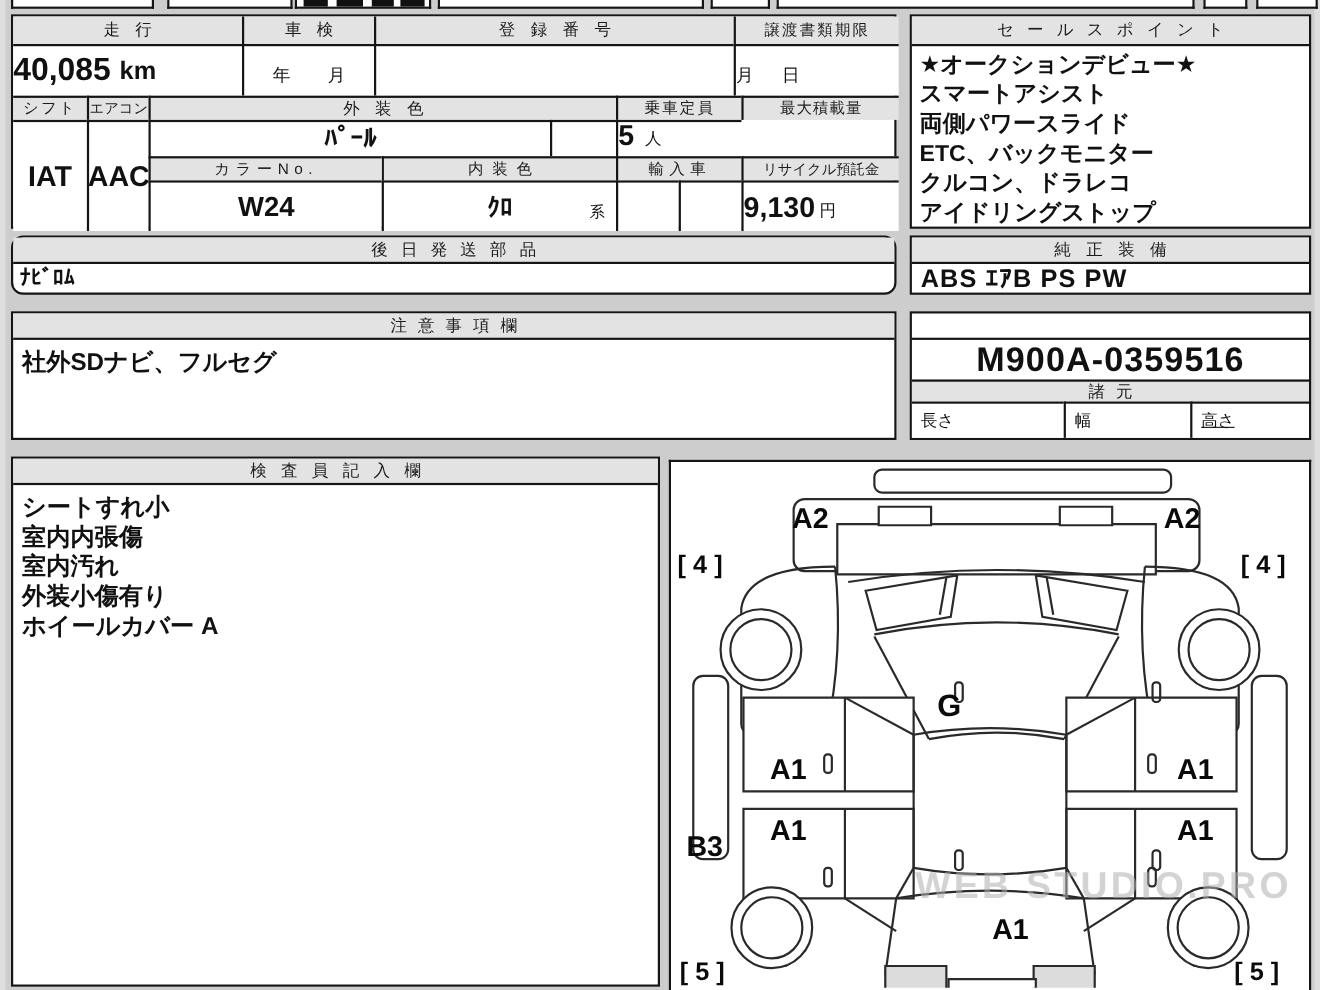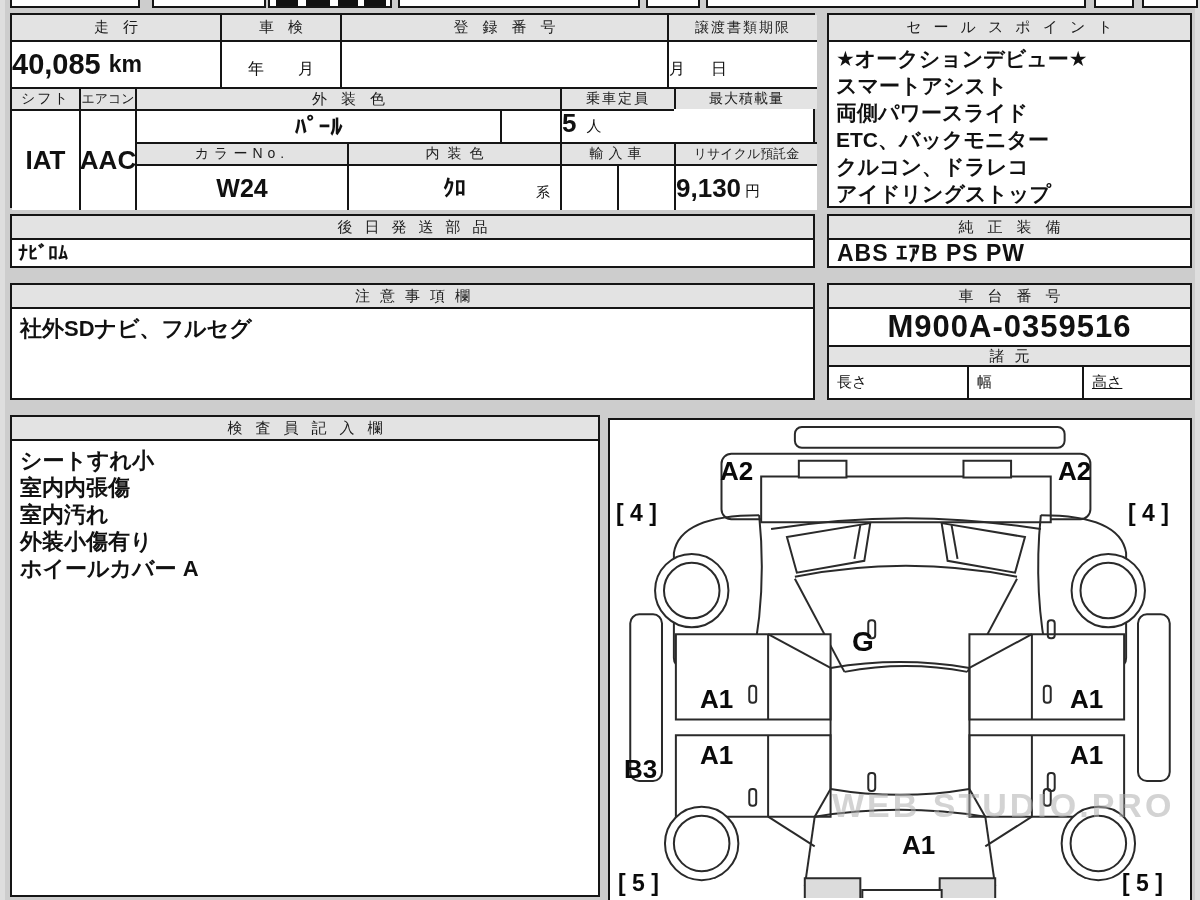--- a/index.html
+++ b/index.html
@@ -108,37 +108,36 @@
   <div style="position:absolute;left:0;top:25px;width:361px;height:166px;border-top:2px solid #151515;box-sizing:border-box;padding:3px 7px;font-weight:bold;font-size:21px;line-height:27px;white-space:nowrap;">
     <div>★オークションデビュー★</div>
     <div>スマートアシスト</div>
     <div>両側パワースライド</div>
     <div>ETC、バックモニター</div>
     <div>クルコン、ドラレコ</div>
     <div>アイドリングストップ</div>
   </div>
 </div>
 
-<div class="block" style="left:10px;top:214px;width:805px;height:54px;">
+<div class="block" style="left:10px;top:214px;width:805px;height:54px;border-radius:11px;">
   <div class="cell nl nt hdr" style="left:0;top:0;width:801px;height:22px;letter-spacing:12px;padding-left:12px;">後日発送部品</div>
   <div class="val" style="position:absolute;left:0;top:22px;width:801px;height:28px;border-top:2px solid #151515;box-sizing:border-box;font-size:20px;padding-left:6px;">ﾅﾋﾞﾛﾑ</div>
 </div>
 
 <div class="block" style="left:827px;top:214px;width:365px;height:54px;">
   <div class="cell nl nt hdr" style="left:0;top:0;width:361px;height:22px;letter-spacing:14px;padding-left:14px;">純正装備</div>
   <div class="val" style="position:absolute;left:0;top:22px;width:361px;height:28px;border-top:2px solid #151515;box-sizing:border-box;font-size:23px;padding-left:8px;letter-spacing:1px;">ABS ｴｱB PS PW</div>
 </div>
 
 <div class="block" style="left:10px;top:283px;width:805px;height:117px;">
   <div class="cell nl nt hdr" style="left:0;top:0;width:801px;height:22px;letter-spacing:10px;padding-left:10px;">注意事項欄</div>
   <div style="position:absolute;left:0;top:22px;width:801px;height:91px;border-top:2px solid #151515;box-sizing:border-box;font-weight:bold;font-size:22px;padding:5px 8px;">社外SDナビ、フルセグ</div>
 </div>
 
 <div class="block" style="left:827px;top:283px;width:365px;height:117px;">
-  <div class="cell nl nt hdr" style="left:0;top:0;width:361px;height:22px;letter-spacing:14px;padding-left:14px;">車台番号</div>
   <div class="val center" style="position:absolute;left:0;top:22px;width:361px;height:38px;border-top:2px solid #151515;box-sizing:border-box;font-size:31px;letter-spacing:1px;">M900A-0359516</div>
   <div class="cell nl hdr" style="left:0;top:60px;width:361px;height:20px;letter-spacing:10px;padding-left:10px;">諸元</div>
   <div class="cell nl" style="left:0;top:80px;width:138px;height:33px;display:flex;align-items:center;padding-left:8px;font-size:15px;">長さ</div>
   <div class="cell" style="left:138px;top:80px;width:115px;height:33px;display:flex;align-items:center;padding-left:8px;font-size:15px;">幅</div>
   <div class="cell" style="left:253px;top:80px;width:108px;height:33px;display:flex;align-items:center;padding-left:8px;font-size:15px;text-decoration:underline;">高さ</div>
 </div>
 
 <div class="block" style="left:10px;top:415px;width:590px;height:482px;">
   <div class="cell nl nt hdr" style="left:0;top:0;width:586px;height:22px;letter-spacing:13px;padding-left:13px;">検査員記入欄</div>
   <div style="position:absolute;left:0;top:22px;width:586px;height:456px;border-top:2px solid #151515;box-sizing:border-box;font-weight:bold;font-size:22px;line-height:27px;padding:6px 8px;">

